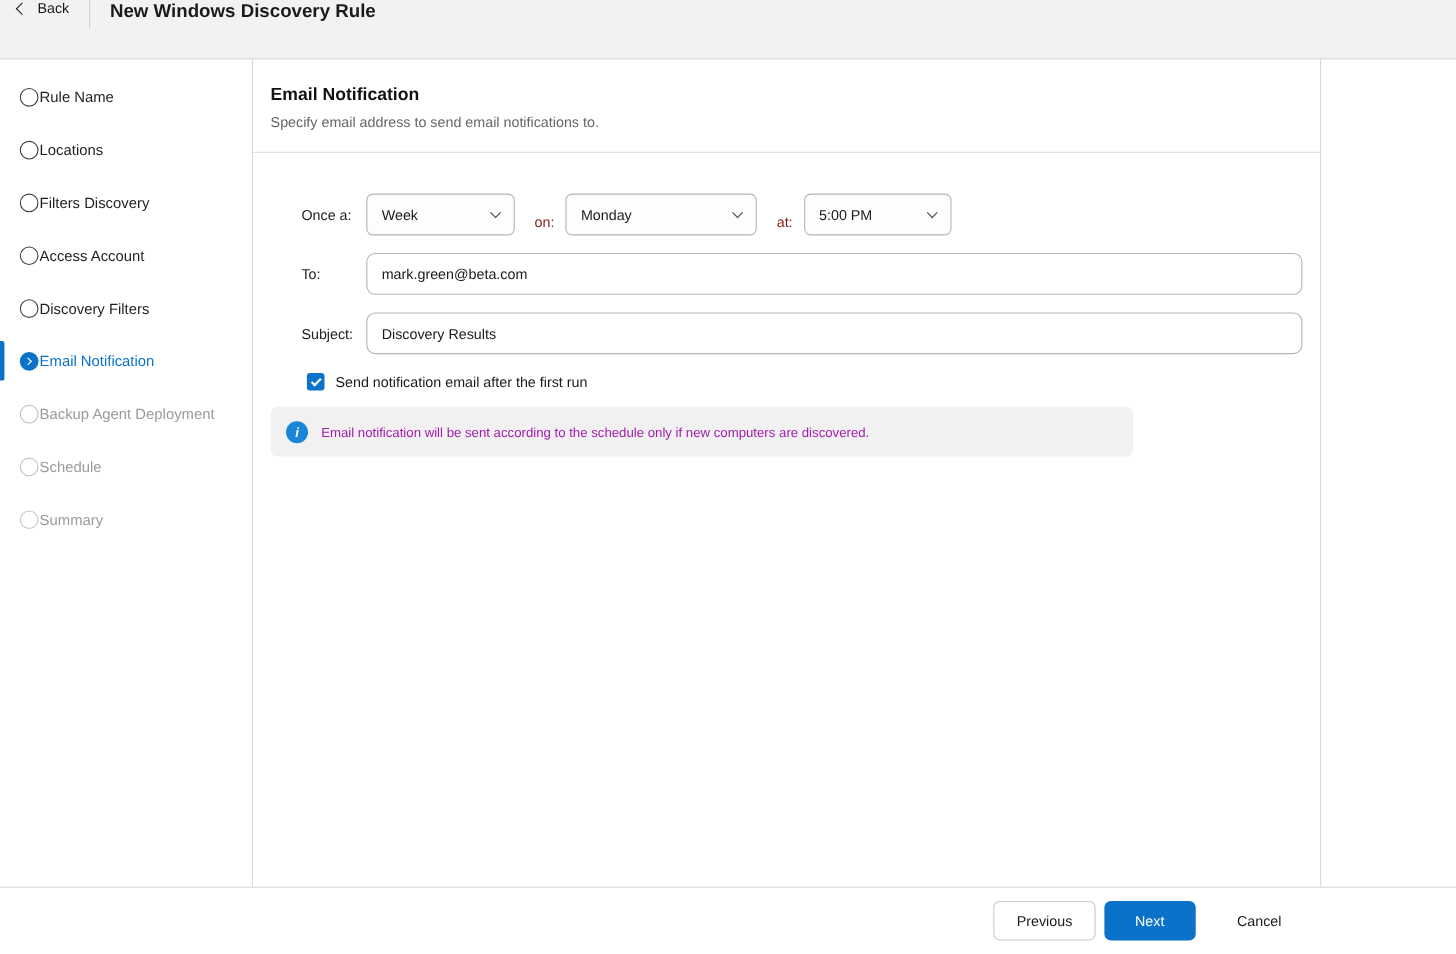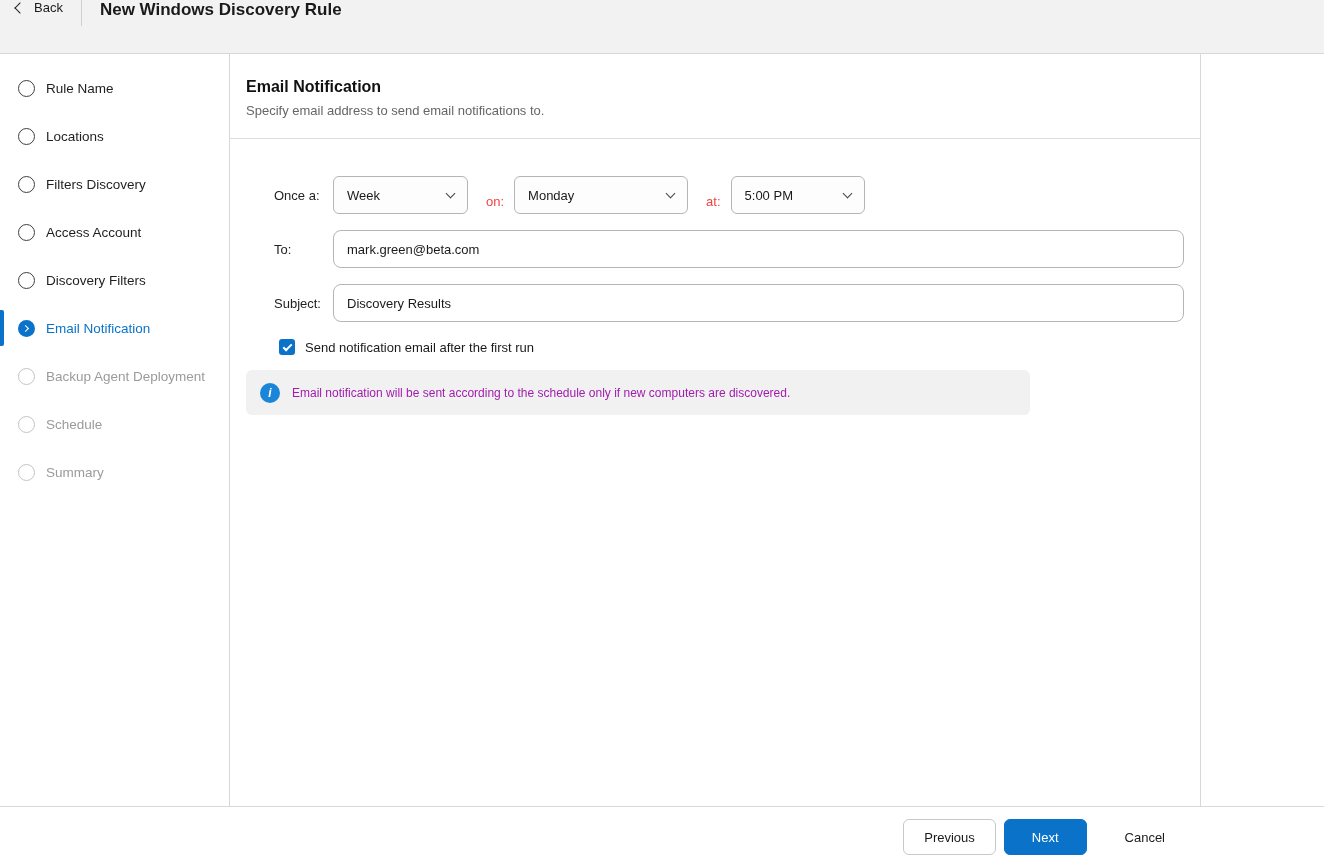--- a/index.html
+++ b/index.html
@@ -29,21 +29,21 @@
   .topbar-title { font-size:17px; font-weight:700; }
 
   
   .body { display:flex; height:752px; }
   .sidebar { width:230px; border-right:1px solid #d8d8d8; padding-top:10px; flex:none; }
   .content { flex:1; }
   .panel { width:971px; height:100%; border-right:1px solid #d8d8d8; padding:24px 16px 0 16px; }
 
   
   .step {
-    position:relative; height:48px; display:flex; align-items:center; gap:11px;
+    position:relative; height:48px; display:flex; align-items:center; gap:1px;
     padding-left:18px; font-size:13.5px; cursor:pointer; color:#1f1f1f;
   }
   .step-circle {
     width:17px; height:17px; border-radius:50%;
     border:1.5px solid #3f3f3f; flex:none; background:#fff;
   }
   .step.disabled { color:#9b9b9b; }
   .step.disabled .step-circle { border-color:#c4c4c4; }
   .step.active { color:var(--accent); }
   .active-bar {
@@ -72,21 +72,21 @@
     display:flex; align-items:center; justify-content:center; cursor:pointer; flex:none;
   }
   .checkmark {
     width:9px; height:5px; border-left:2px solid #fff; border-bottom:2px solid #fff;
     transform:rotate(-45deg); margin-top:-2px;
   }
   .check-label { cursor:default; }
 
   .row { display:flex; align-items:center; margin:16px 0 0 28px; }
   .row-label { width:59px; flex:none; color:#222; }
-  .mid-label { margin:12px 10px 0 18px; color:#ef4444; }
+  .mid-label { margin:12px 10px 0 18px; color:#7f1d1d; }
 
   .dropdown {
     height:38px; border:1px solid #b5b5b5; border-radius:6px; background:#fdfdfd;
     display:flex; align-items:center; justify-content:space-between;
     padding:0 13px; cursor:pointer;
   }
   .dd-week { width:135px; }
   .dd-day { width:174px; }
   .dd-time { width:134px; }
   .chev-down {

